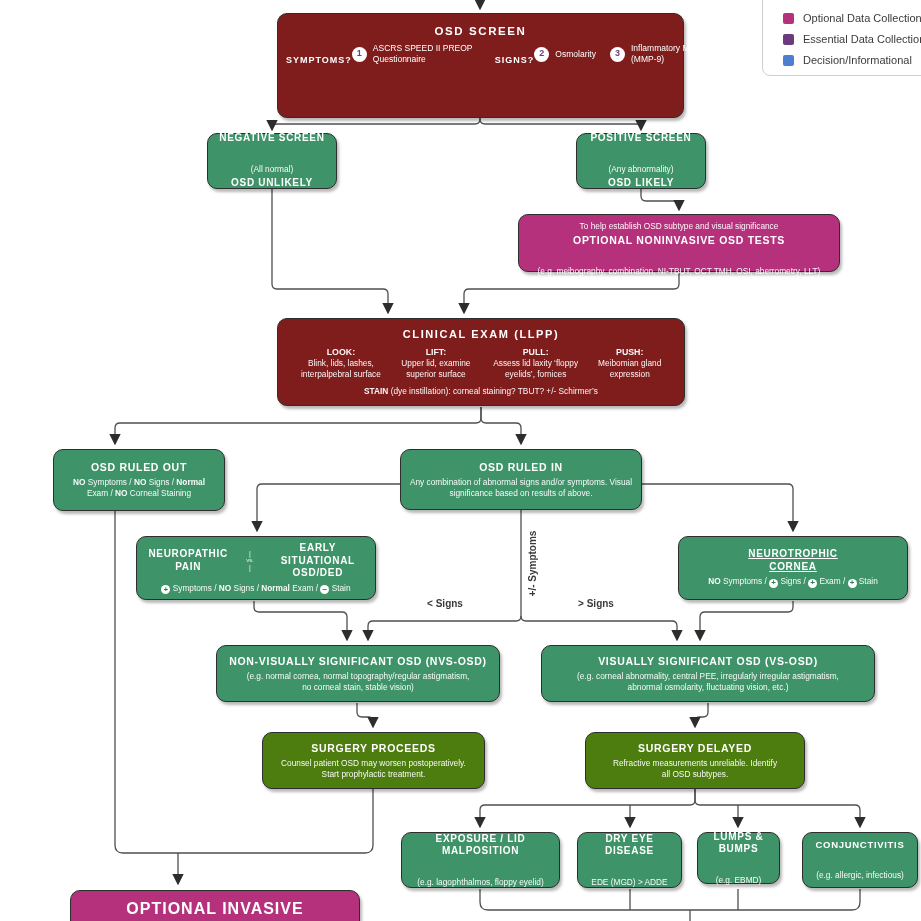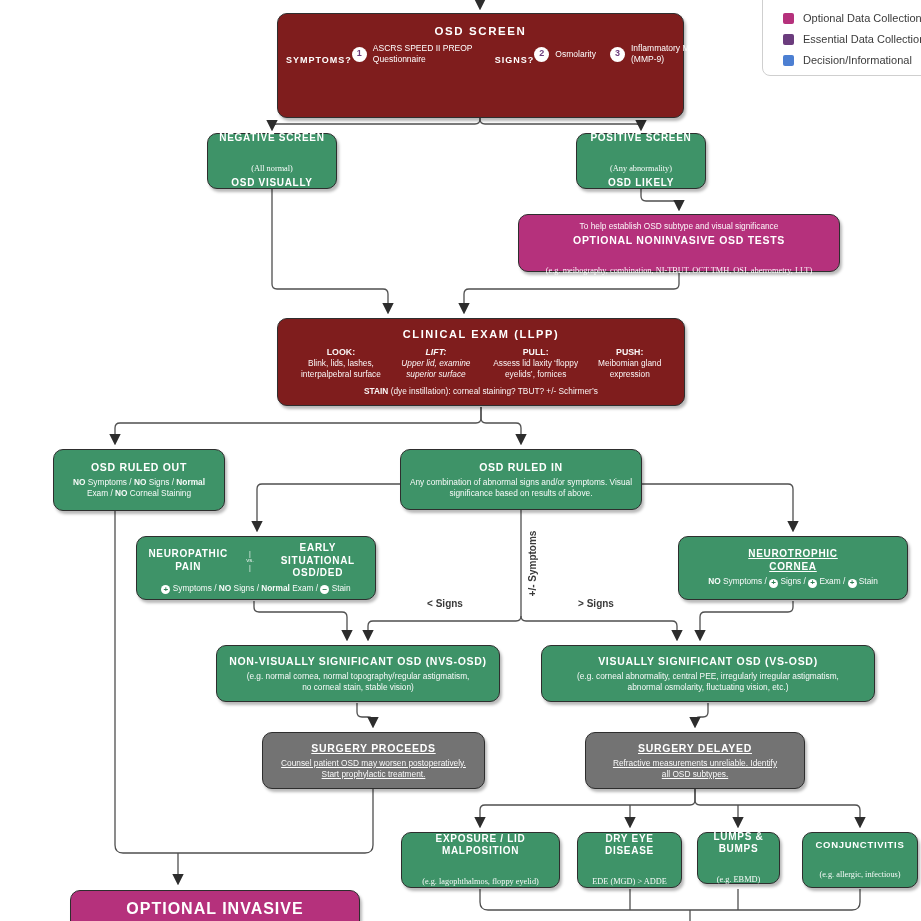--- a/index.html
+++ b/index.html
@@ -6,25 +6,25 @@
   body{
     width:921px;height:921px;position:relative;overflow:hidden;background:#ffffff;
     font-family:"Liberation Sans",sans-serif;
   }
   .node{
     position:absolute;box-sizing:border-box;border:1.5px solid #2e2e2e;border-radius:10px;
     color:#fff;display:flex;flex-direction:column;align-items:center;justify-content:center;
     text-align:center;box-shadow:2px 3px 3px rgba(0,0,0,.28);padding:4px 8px;
   }
   .green{background:#3e9368;} .purple{background:#7f1d1d;}
-  .magenta{background:#b5317c;} .blue{background:#737373;text-decoration:underline;}
+  .magenta{background:#b5317c;} .blue{background:#4d7c0f;}
   .t1{font-weight:bold;letter-spacing:.7px;font-size:10.5px;line-height:1.25;}
   .t1.big{font-size:11.5px;letter-spacing:1.6px;}
   .sub{font-size:8.3px;line-height:1.3;color:rgba(255,255,255,.96);margin-top:3px;}
-  .sub.tight{margin-top:19px;font-family:Liberation Serif, serif;}
+  .sub.tight{margin-top:19px;}
   .nowrap{white-space:nowrap;}
   b{font-weight:bold;}
   .ic{display:inline-flex;align-items:center;justify-content:center;width:9px;height:9px;
       border-radius:50%;background:#fff;color:#2f7f55;font-weight:bold;font-size:8px;
       line-height:1;vertical-align:-1px;}
   
   .osd-cols{display:flex;width:100%;margin-top:5px;}
   .osd-col{flex:1;display:flex;align-items:flex-end;}
   .col-head{font-weight:bold;font-size:9px;letter-spacing:1px;}
   .col-rule{width:86%;border-bottom:1px solid rgba(255,255,255,.85);margin:4px 0 6px 0;}
@@ -136,21 +136,21 @@
           <span style="width:92px;">Inflammatory Marker (MMP-9)</span>
         </div>
       </div>
     </div>
   </div>
 </div>
 
 <div class="node green" style="left:207px;top:133px;width:130px;height:56px;">
   <div class="t1" style="font-size:10px;text-align:right;">NEGATIVE SCREEN</div>
   <div class="sub tight">(All normal)</div>
-  <div class="t1" style="font-size:10px;margin-top:3px;">OSD VISUALLY</div>
+  <div class="t1" style="font-size:10px;margin-top:3px;">OSD UNLIKELY</div>
 </div>
 
 <div class="node green" style="left:576px;top:133px;width:130px;height:56px;">
   <div class="t1" style="font-size:10px;">POSITIVE SCREEN</div>
   <div class="sub tight">(Any abnormality)</div>
   <div class="t1" style="font-size:10px;margin-top:3px;">OSD LIKELY</div>
 </div>
 
 <div class="node magenta" style="left:518px;top:214px;width:322px;height:58px;">
   <div class="sub" style="margin-top:12px;">To help establish OSD subtype and visual significance</div>
@@ -158,21 +158,21 @@
   <div class="sub tight">(e.g. meibography, combination, NI-TBUT, OCT TMH, OSI, aberrometry, LLT)</div>
 </div>
 
 <div class="node purple" style="left:277px;top:318px;width:408px;height:88px;">
   <div class="t1 big" style="font-size:11px;">CLINICAL EXAM (LLPP)</div>
   <div class="llpp">
     <div class="llpp-col" style="width:102px;">
       <div class="h">LOOK:</div>
       <div>Blink, lids, lashes, interpalpebral surface</div>
     </div>
-    <div class="llpp-col" style="width:96px;font-style:italic;">
+    <div class="llpp-col" style="width:96px;">
       <div class="h">LIFT:</div>
       <div>Upper lid, examine superior surface</div>
     </div>
     <div class="llpp-col" style="width:112px;">
       <div class="h">PULL:</div>
       <div>Assess lid laxity ‘floppy eyelids’, fornices</div>
     </div>
     <div class="llpp-col" style="width:84px;">
       <div class="h">PUSH:</div>
       <div>Meibomian gland expression</div>

